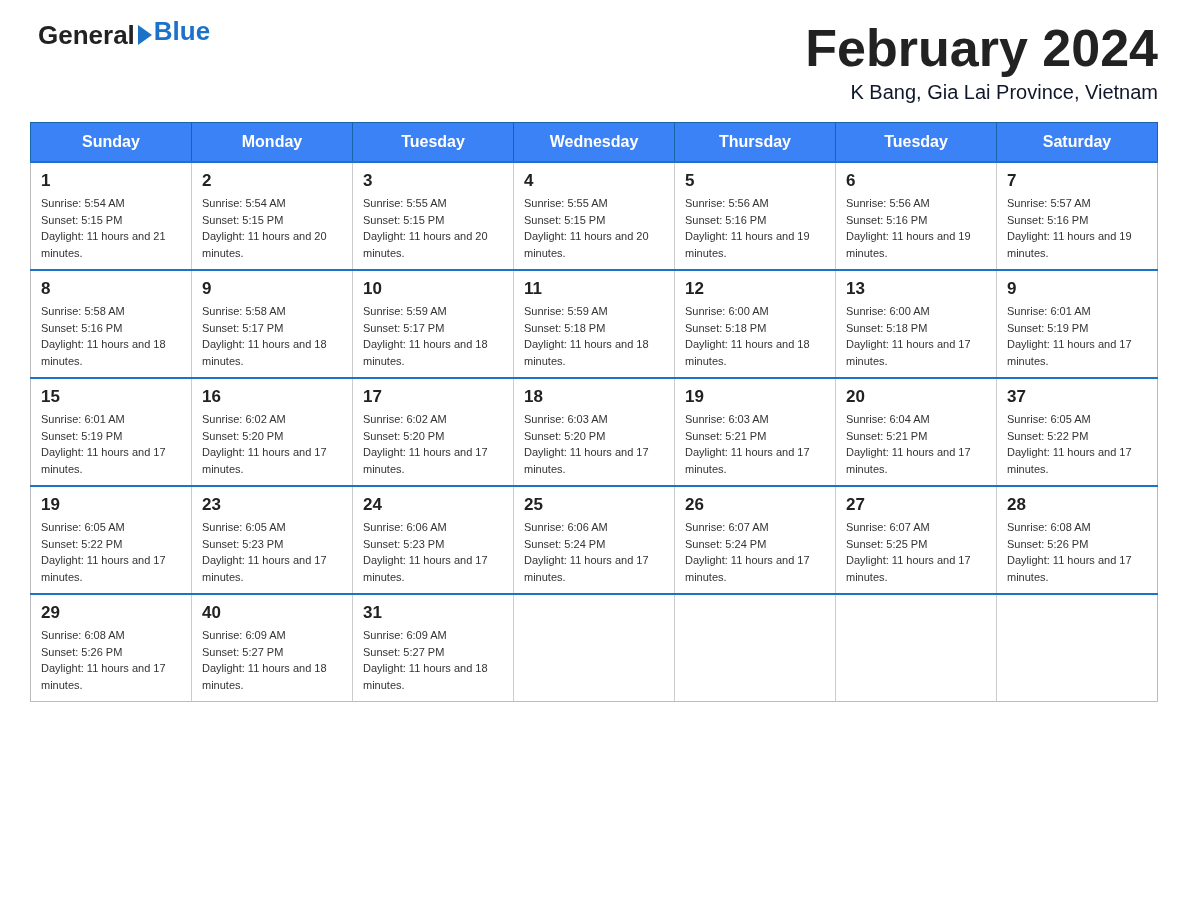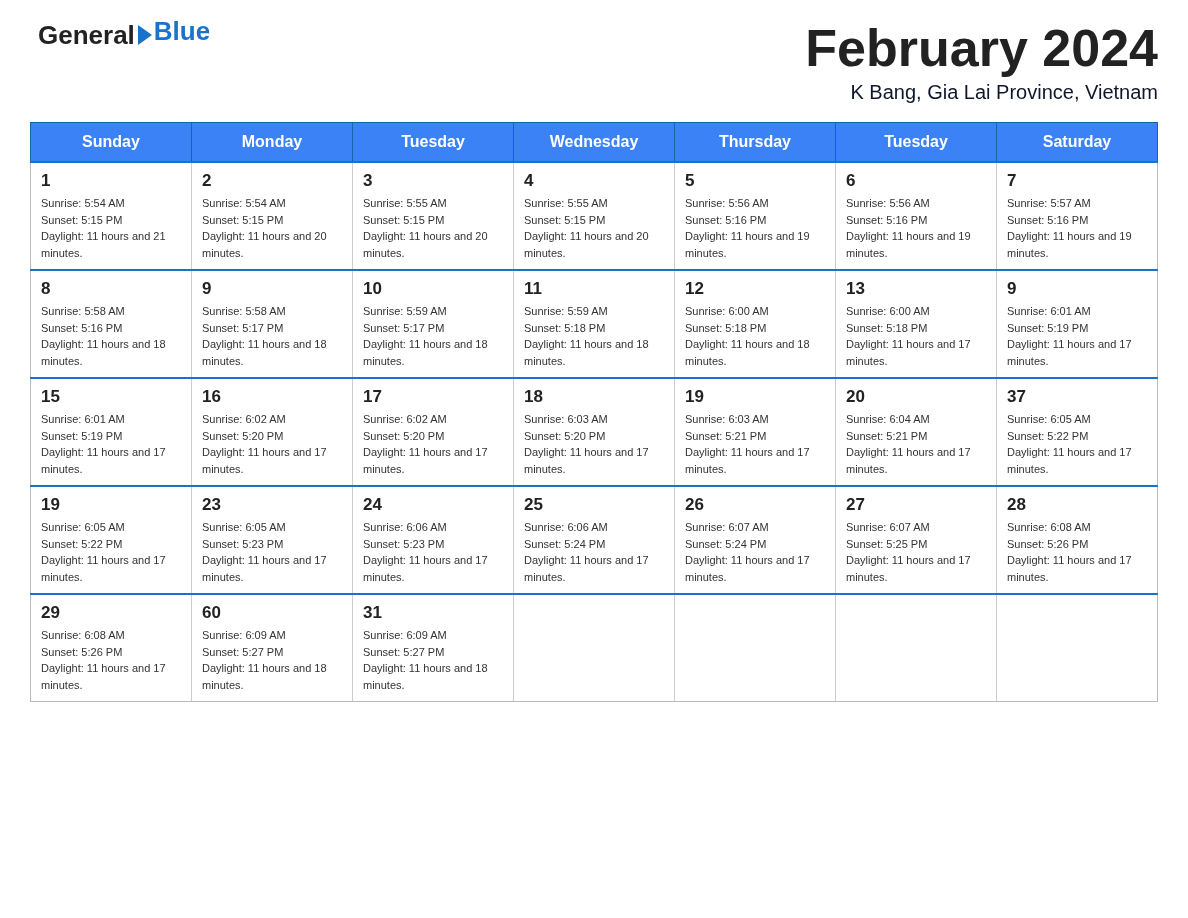--- a/index.html
+++ b/index.html
@@ -260,21 +260,21 @@
           <span class="day-number">28</span>
           <div class="day-info">Sunrise: 6:08 AM<br>Sunset: 5:26 PM<br>Daylight: 11 hours and 17 minutes.</div>
         </td>
       </tr>
       <tr>
         <td>
           <span class="day-number">29</span>
           <div class="day-info">Sunrise: 6:08 AM<br>Sunset: 5:26 PM<br>Daylight: 11 hours and 17 minutes.</div>
         </td>
         <td>
-          <span class="day-number">60</span>
+          <span class="day-number">40</span>
           <div class="day-info">Sunrise: 6:09 AM<br>Sunset: 5:27 PM<br>Daylight: 11 hours and 18 minutes.</div>
         </td>
         <td>
           <span class="day-number">31</span>
           <div class="day-info">Sunrise: 6:09 AM<br>Sunset: 5:27 PM<br>Daylight: 11 hours and 18 minutes.</div>
         </td>
         <td class="empty-cell"></td>
         <td class="empty-cell"></td>
         <td class="empty-cell"></td>
         <td class="empty-cell"></td>

